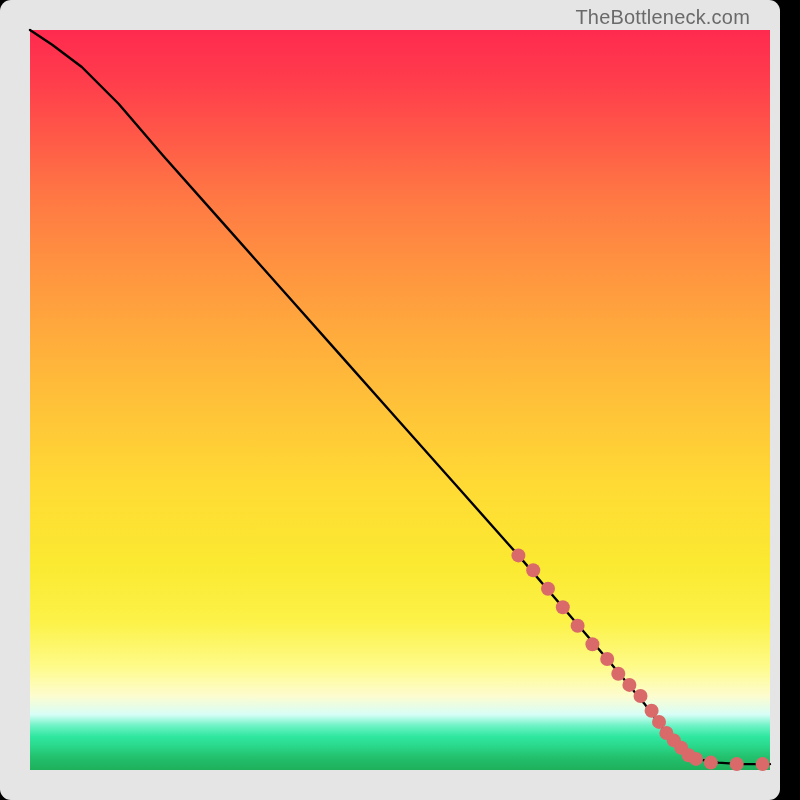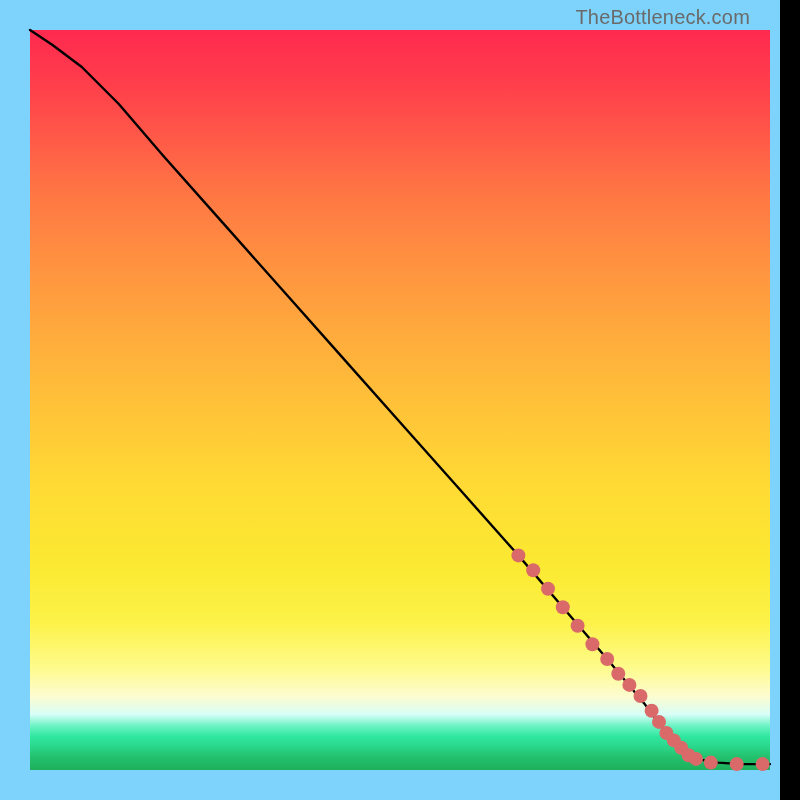--- a/index.html
+++ b/index.html
@@ -8,21 +8,22 @@
     width: 800px;
     height: 800px;
     overflow: hidden;
     background: #000;
     font-family: Arial, Helvetica, sans-serif;
   }
   .stage {
     position: relative;
     width: 780px;
     height: 800px;
-    background: #7dd3fc;
+    background: #e5e5e5;
+    border-radius: 11px;
   }
   .plot-area {
     position: absolute;
     left: 30px;
     top: 30px;
     width: 740px;
     height: 740px;
   }
   
   .gradient {

